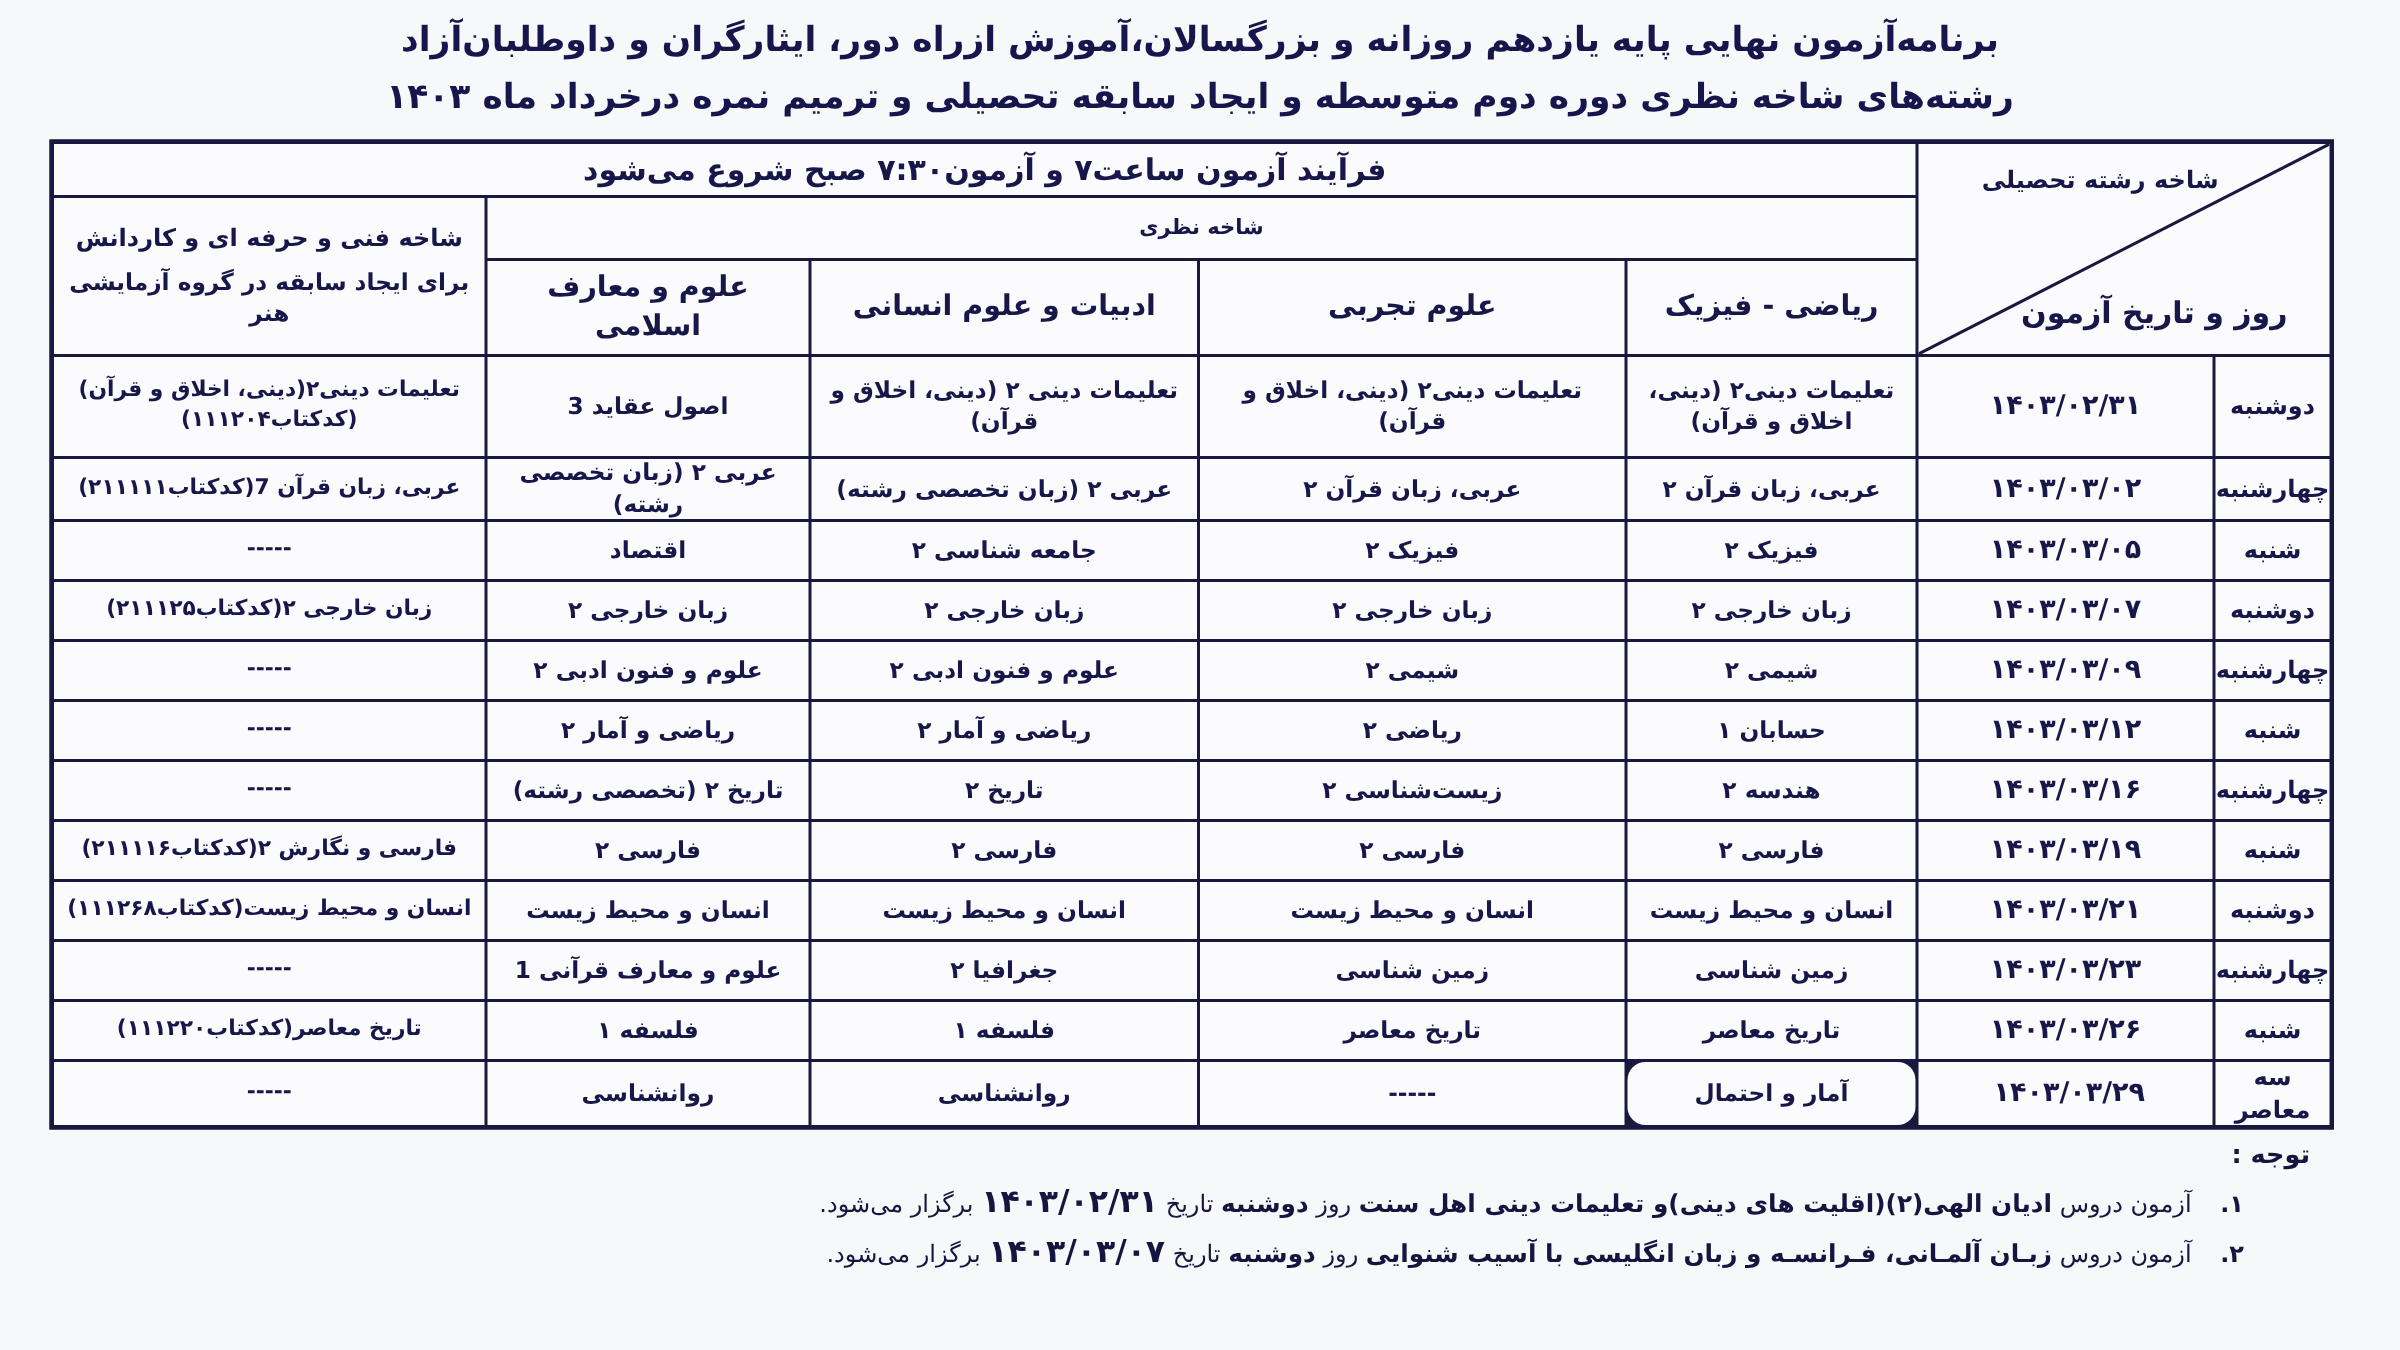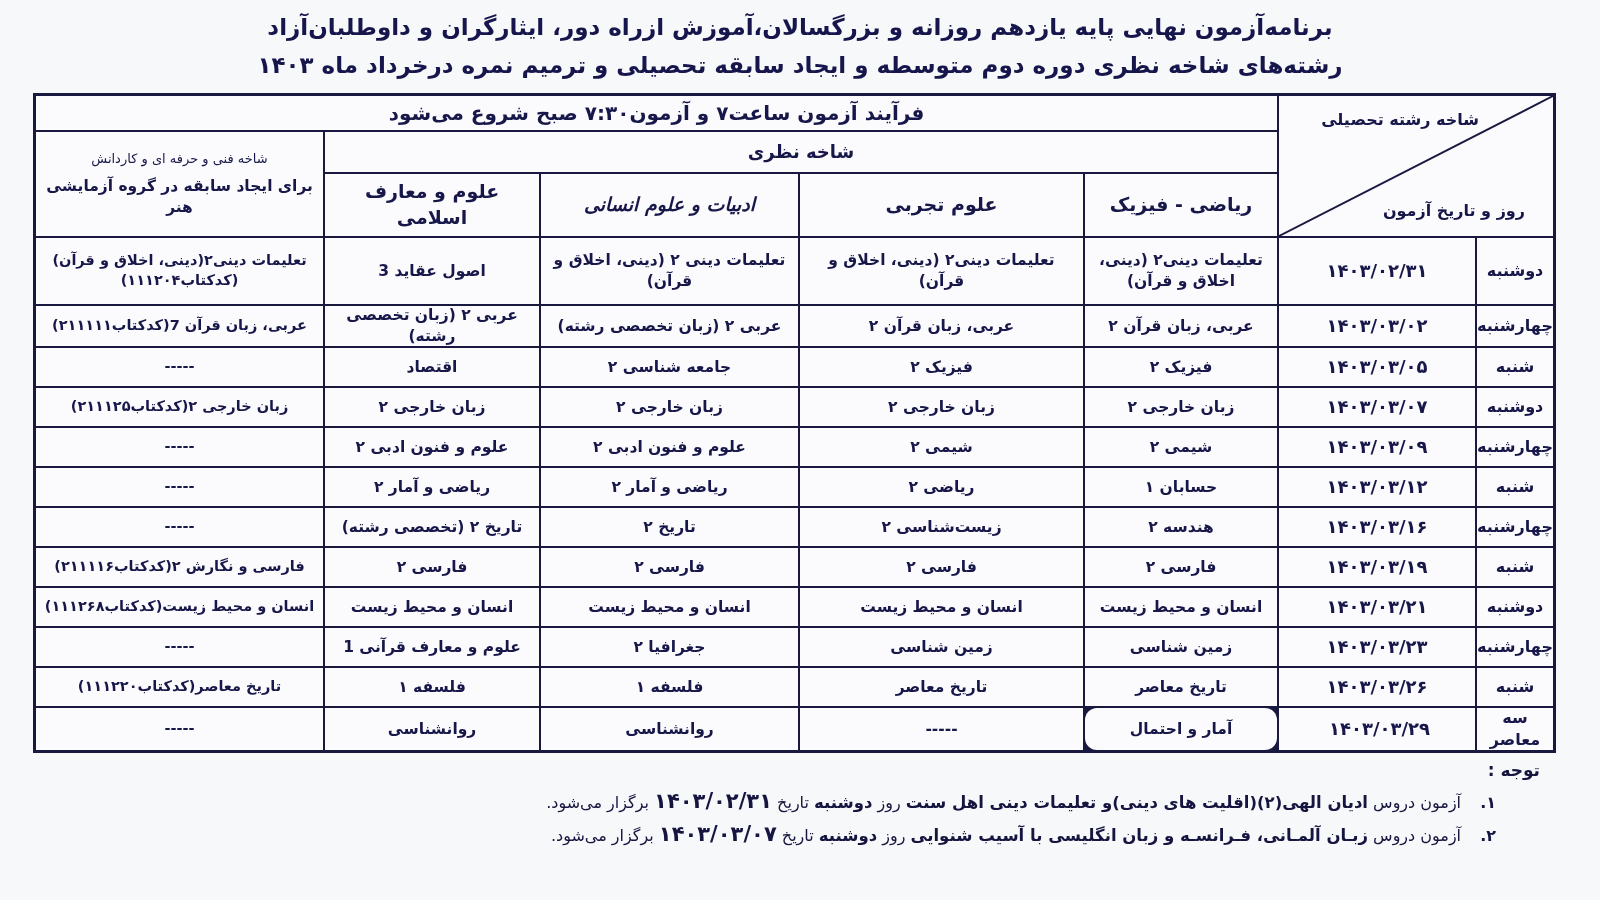--- a/index.html
+++ b/index.html
@@ -36,28 +36,28 @@
     background:#fbfbfd;
     display:flex; align-items:center; justify-content:center;
     text-align:center; padding:2px 6px;
     font-weight:700; color:#17174a;
     line-height:1.35;
   }
   .process-cell{ grid-column:3/8; grid-row:1; font-size:20px; font-weight:800; }
   .corner-cell{ grid-column:1/3; grid-row:1/4; position:relative; }
   .corner-cell svg{ position:absolute; inset:0; width:100%; height:100%; }
   .corner-top{ position:absolute; top:13px; right:74px; font-size:16px; font-weight:800; }
-  .corner-bottom{ position:absolute; bottom:14px; right:28px; font-size:16px; font-weight:800; }
-  .theory-cell{ grid-column:3/7; grid-row:2; font-size:18px; font-weight:800; }
+  .corner-bottom{ position:absolute; bottom:14px; right:28px; font-size:20px; font-weight:800; }
+  .theory-cell{ grid-column:3/7; grid-row:2; font-size:14px; font-weight:800; }
   .voc-head-cell{ grid-column:7; grid-row:2/4; flex-direction:column; gap:8px; padding:4px 10px; }
-  .voc-head-1{ font-size:13px; font-weight:400; }
+  .voc-head-1{ font-size:16px; font-weight:700; }
   .voc-head-2{ font-size:15.5px; font-weight:700; }
   .col-head{ grid-row:3; font-size:19px; font-weight:800; }
   .col-math{ grid-column:3; } .col-science{ grid-column:4; }
-  .col-humanities{ grid-column:5;font-style:italic; } .col-islamic{ grid-column:6; }
+  .col-humanities{ grid-column:5; } .col-islamic{ grid-column:6; }
 
   .day-cell{ font-size:16px; }
   .date-cell{ font-size:18px; letter-spacing:.5px; }
   .subject{ font-size:15.5px; }
   .voc{ font-size:14.5px; }
 
   
   .notes{
     position:absolute; top:760px; right:60px; left:40px;
     direction:rtl; text-align:right; color:#15153f;

